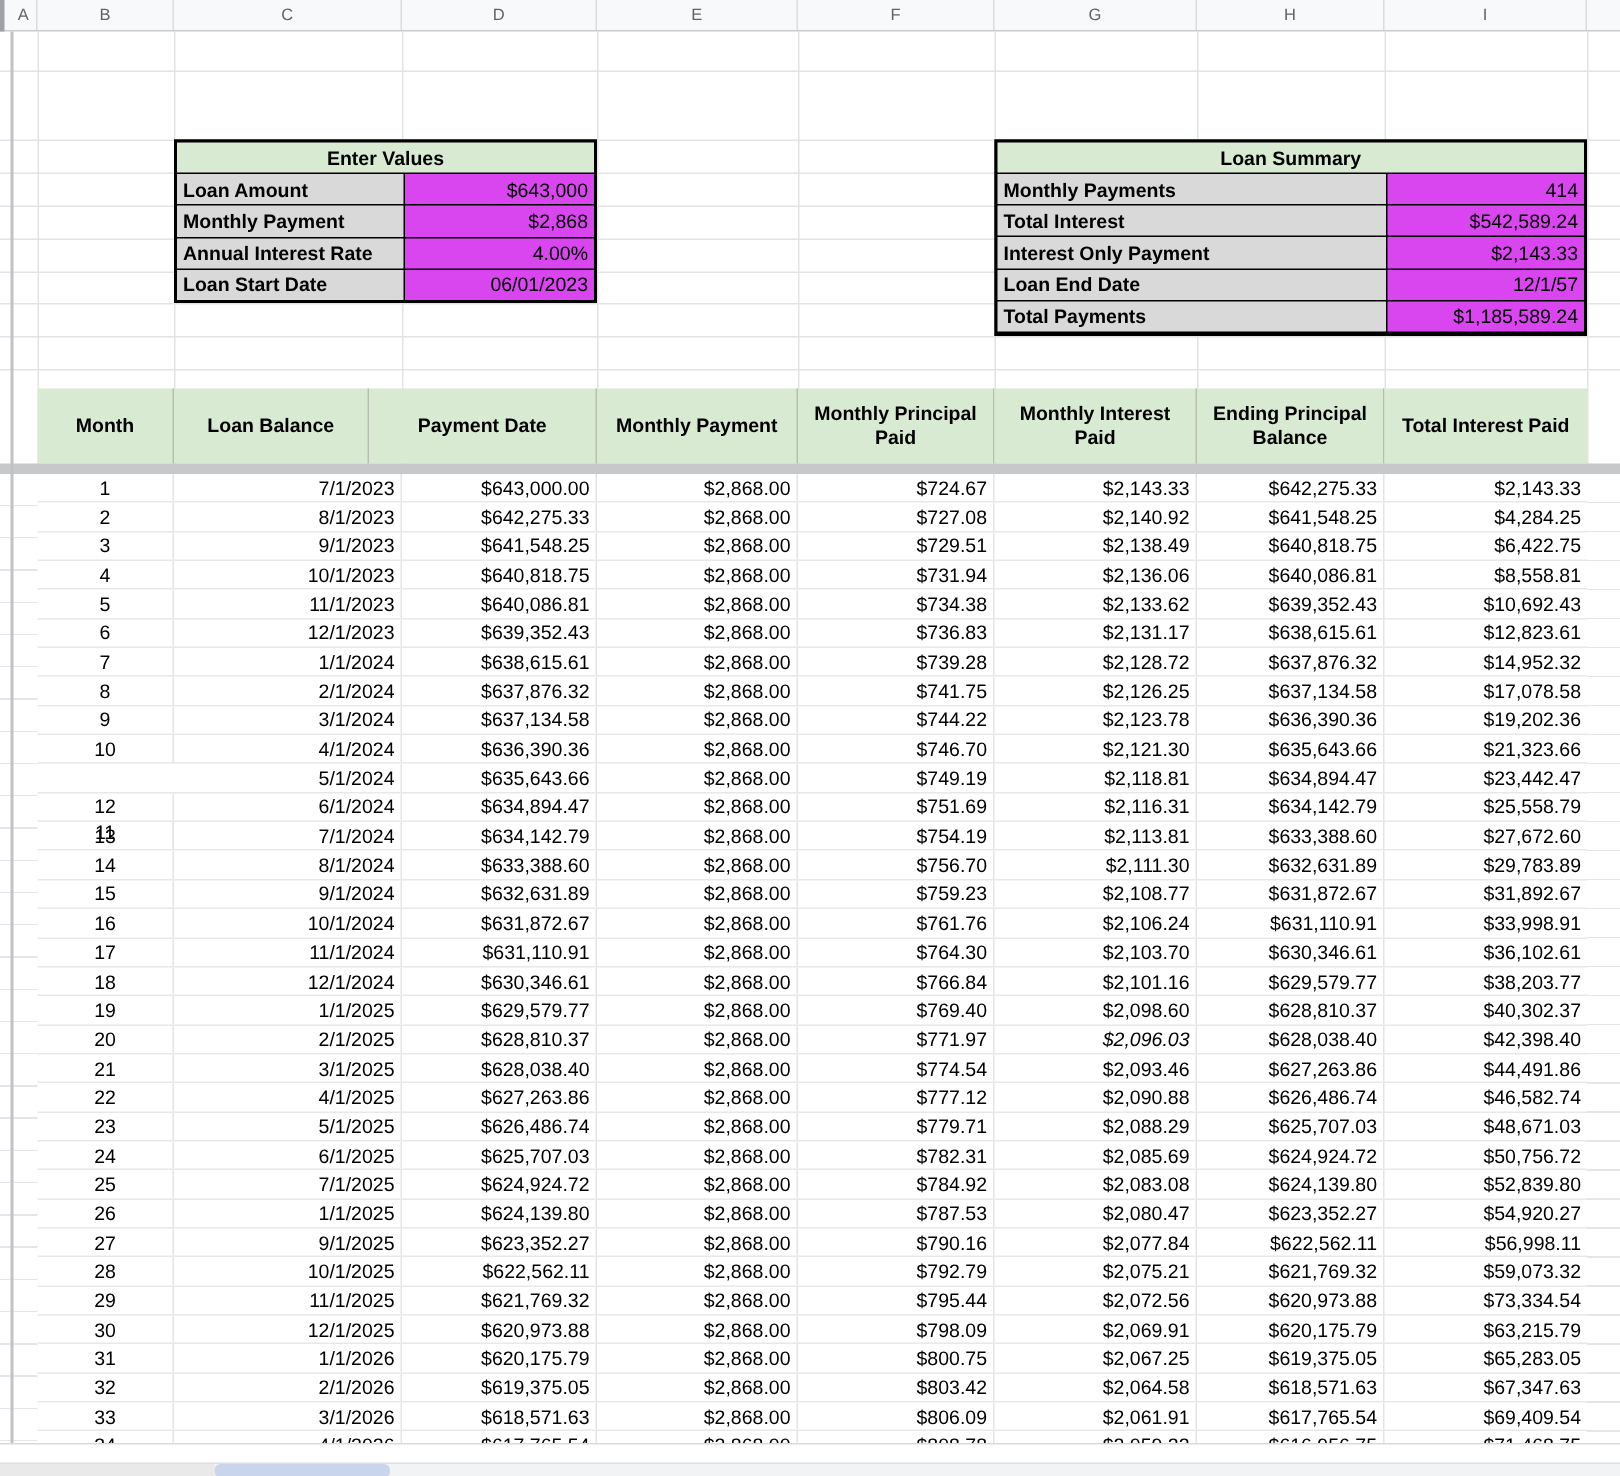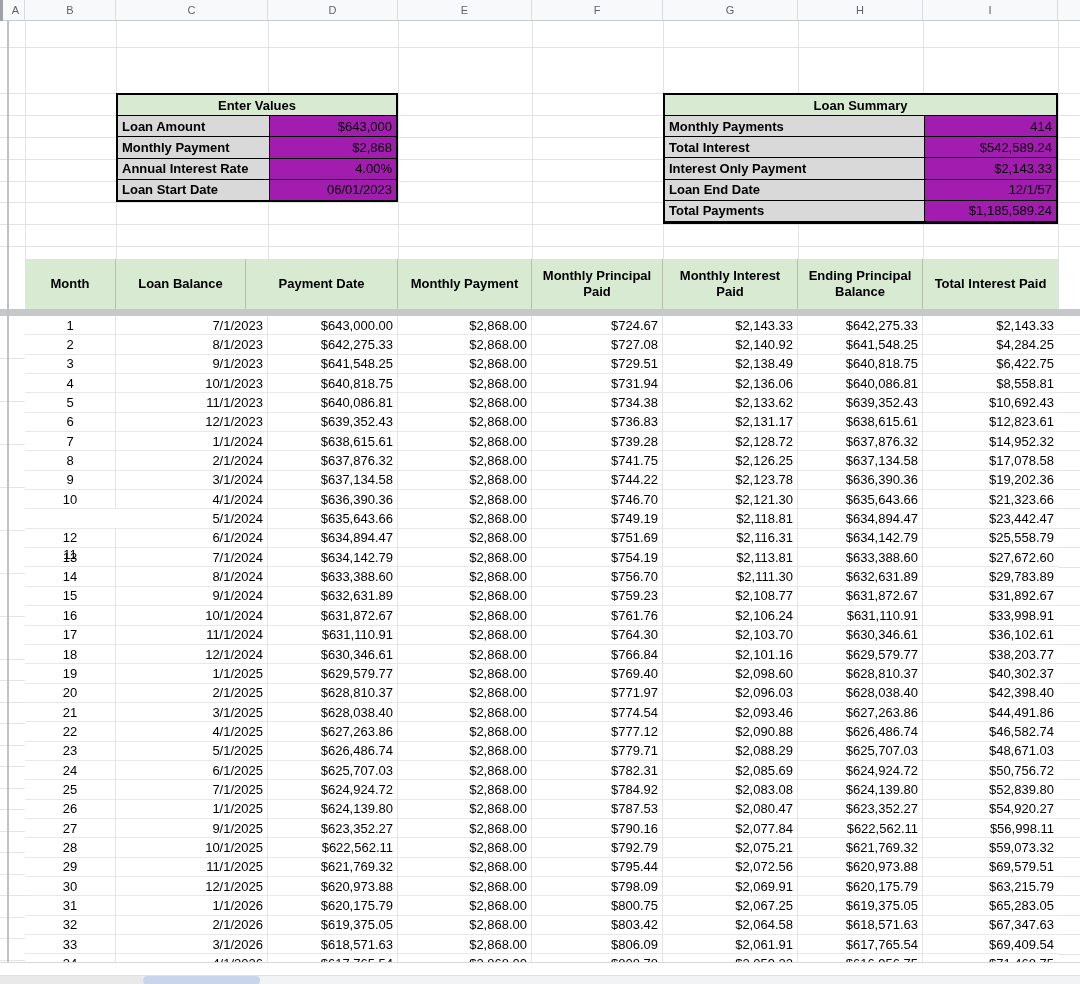--- a/index.html
+++ b/index.html
@@ -39,21 +39,21 @@
   
   .grid-box {
     position:absolute; z-index:3; background:#000; border:2px solid #000;
     display:grid; gap:1px; font-size:13px;
   }
   .gb-head {
     grid-column:1 / -1; background:#D9EAD3; font-weight:700;
     display:flex; align-items:center; justify-content:center;
   }
   .gb-label { background:#D9D9D9; font-weight:700; display:flex; align-items:center; padding-left:4px; }
-  .gb-value { background:#a21caf; display:flex; align-items:center; justify-content:flex-end; padding-right:4px; }
+  .gb-value { background:#d946ef; display:flex; align-items:center; justify-content:flex-end; padding-right:4px; }
   #enter-values { left:116px; top:93px; width:282px; height:109px; grid-template-columns:151px 1fr; grid-template-rows:20px repeat(4,20.25px); }
   #loan-summary { left:663px; top:93px; width:395px; height:131px; grid-template-columns:259px 1fr; grid-template-rows:20px repeat(5,20.2px); }
   
   .thead {
     position:absolute; left:25px; top:259px; width:1033px; height:50px; z-index:2;
     display:flex;
   }
   .thcell {
     height:50px; background:#D9EAD3; border-right:1px solid #B7BFB0;
     font-weight:700; font-size:13px; line-height:16px; text-align:center;
@@ -347,21 +347,21 @@
         <div class="tcell right" style="width: 135px;">$2,098.60</div>
         <div class="tcell right" style="width: 125px;">$628,810.37</div>
         <div class="tcell right" style="width: 135px;">$40,302.37</div>
       </div>
       <div class="trow">
         <div class="tcell center" style="width: 91px;">20</div>
         <div class="tcell right" style="width: 152px;">2/1/2025</div>
         <div class="tcell right" style="width: 130px;">$628,810.37</div>
         <div class="tcell right" style="width: 134px;">$2,868.00</div>
         <div class="tcell right" style="width: 131px;">$771.97</div>
-        <div class="tcell right" style="width: 135px;">$2,096.03</div>
+        <div class="tcell right" style="width: 135px; font-style: italic;">$2,096.03</div>
         <div class="tcell right" style="width: 125px;">$628,038.40</div>
         <div class="tcell right" style="width: 135px;">$42,398.40</div>
       </div>
       <div class="trow">
         <div class="tcell center" style="width: 91px;">21</div>
         <div class="tcell right" style="width: 152px;">3/1/2025</div>
         <div class="tcell right" style="width: 130px;">$628,038.40</div>
         <div class="tcell right" style="width: 134px;">$2,868.00</div>
         <div class="tcell right" style="width: 131px;">$774.54</div>
         <div class="tcell right" style="width: 135px;">$2,093.46</div>
@@ -439,21 +439,21 @@
         <div class="tcell right" style="width: 135px;">$59,073.32</div>
       </div>
       <div class="trow">
         <div class="tcell center" style="width: 91px;">29</div>
         <div class="tcell right" style="width: 152px;">11/1/2025</div>
         <div class="tcell right" style="width: 130px;">$621,769.32</div>
         <div class="tcell right" style="width: 134px;">$2,868.00</div>
         <div class="tcell right" style="width: 131px;">$795.44</div>
         <div class="tcell right" style="width: 135px;">$2,072.56</div>
         <div class="tcell right" style="width: 125px;">$620,973.88</div>
-        <div class="tcell right" style="width: 135px;">$69,579.51</div>
+        <div class="tcell right" style="width: 135px;">$73,334.54</div>
       </div>
       <div class="trow">
         <div class="tcell center" style="width: 91px;">30</div>
         <div class="tcell right" style="width: 152px;">12/1/2025</div>
         <div class="tcell right" style="width: 130px;">$620,973.88</div>
         <div class="tcell right" style="width: 134px;">$2,868.00</div>
         <div class="tcell right" style="width: 131px;">$798.09</div>
         <div class="tcell right" style="width: 135px;">$2,069.91</div>
         <div class="tcell right" style="width: 125px;">$620,175.79</div>
         <div class="tcell right" style="width: 135px;">$63,215.79</div>

